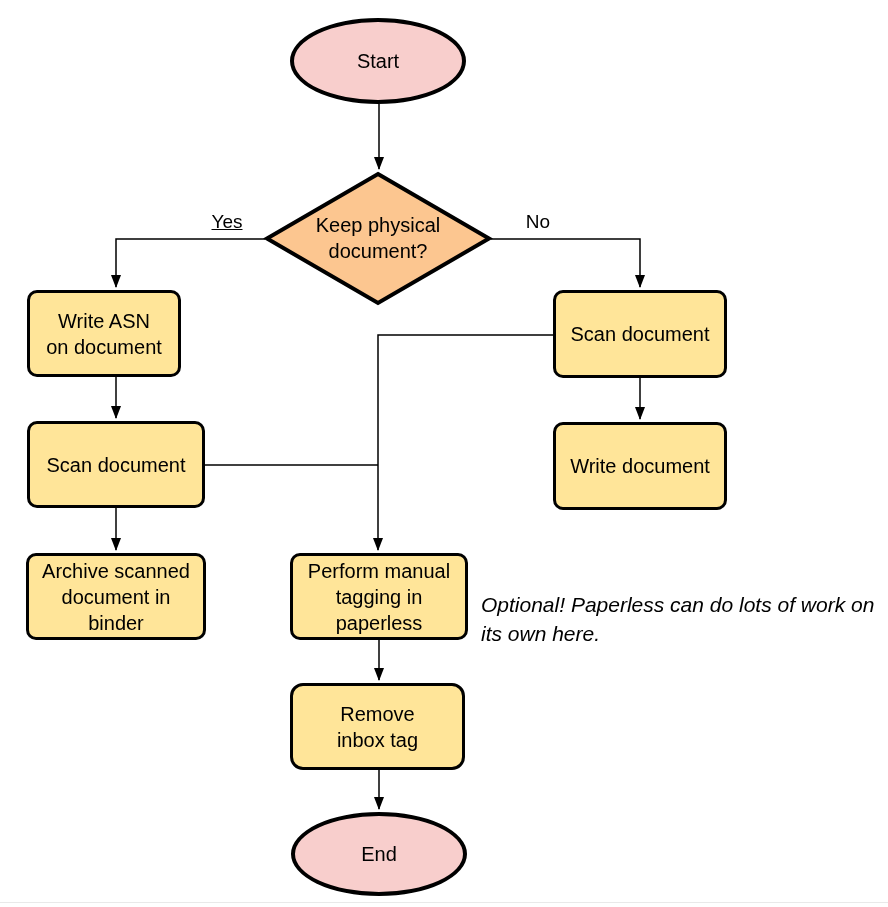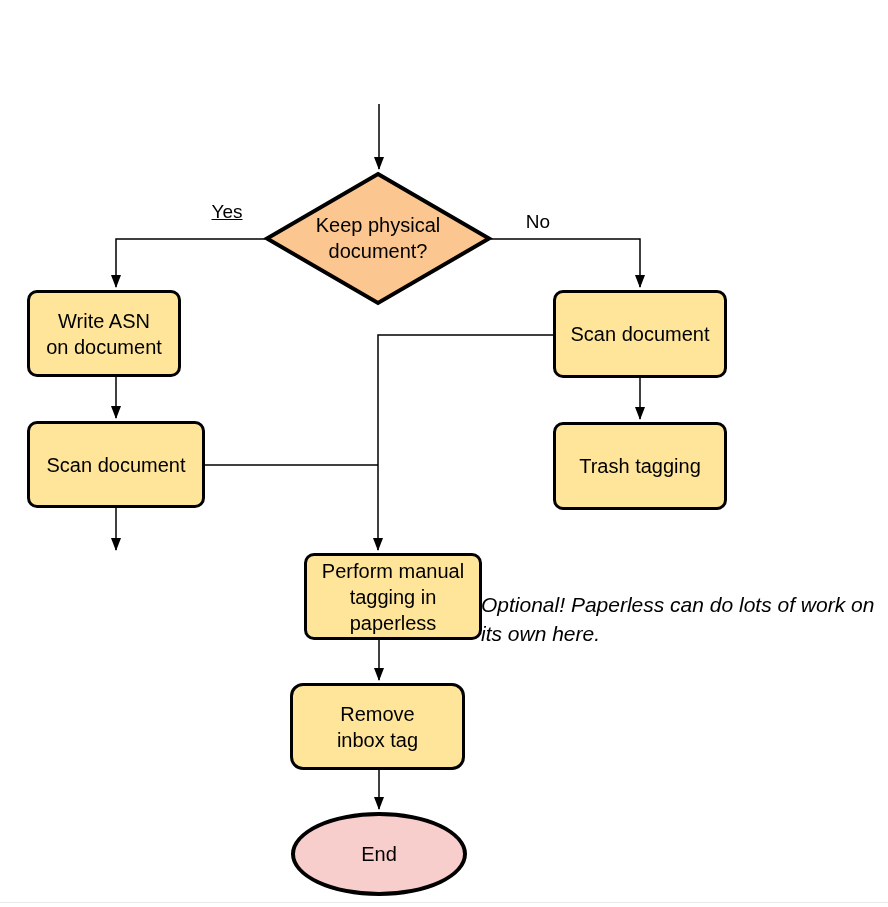--- a/index.html
+++ b/index.html
@@ -90,45 +90,53 @@
       <path d="M640,378 L640,419" marker-end="url(#arrow)"></path>
       <path d="M553,335 L378,335 L378,550" marker-end="url(#arrow)"></path>
       <path d="M205,465 L378,465"></path>
       <path d="M379,640 L379,680" marker-end="url(#arrow)"></path>
       <path d="M379,770 L379,809" marker-end="url(#arrow)"></path>
     </g>
 
     <polygon points="378,174 489,238.5 378,303 267,238.5" fill="#FCC690" stroke="#000" stroke-width="4" stroke-linejoin="miter"></polygon>
   </svg>
 
+  <div class="node terminal" style="left:290px; top:18px; width:176px; height:86px;">
+    <span>Start</span>
+  </div>
 
   <div class="decision-label" style="left:267px; top:173px; width:222px; height:130px;text-align:center;">
     <span>Keep physical
 document?</span>
   </div>
 
-  <div class="edge-label" style="left:227px; top:212px;text-decoration:underline;">Yes</div>
+  <div class="edge-label" style="left:227px; top:222px;text-decoration:underline;">Yes</div>
   <div class="edge-label" style="left:538px; top:222px;">No</div>
 
   <div class="node" style="left:27px; top:290px; width:154px; height:87px;">
     <span>Write ASN
 on document</span>
   </div>
   <div class="node" style="left:27px; top:421px; width:178px; height:87px;">
     <span>Scan document</span>
   </div>
+  <div class="node" style="left:26px; top:553px; width:180px; height:87px;">
+    <span>Archive scanned
+document in
+binder</span>
+  </div>
 
   <div class="node" style="left:553px; top:290px; width:174px; height:88px;">
     <span>Scan document</span>
   </div>
   <div class="node" style="left:553px; top:422px; width:174px; height:88px;">
-    <span>Trash tagging</span>
+    <span>Write document</span>
   </div>
 
-  <div class="node" style="left:304px; top:553px; width:178px; height:87px;">
+  <div class="node" style="left:290px; top:553px; width:178px; height:87px;">
     <span>Perform manual
 tagging in
 paperless</span>
   </div>
   <div class="node" style="left:290px; top:683px; width:175px; height:87px;border-radius:13px;">
     <span>Remove
 inbox tag</span>
   </div>
 
   <div class="node terminal" style="left:291px; top:812px; width:176px; height:84px;">

